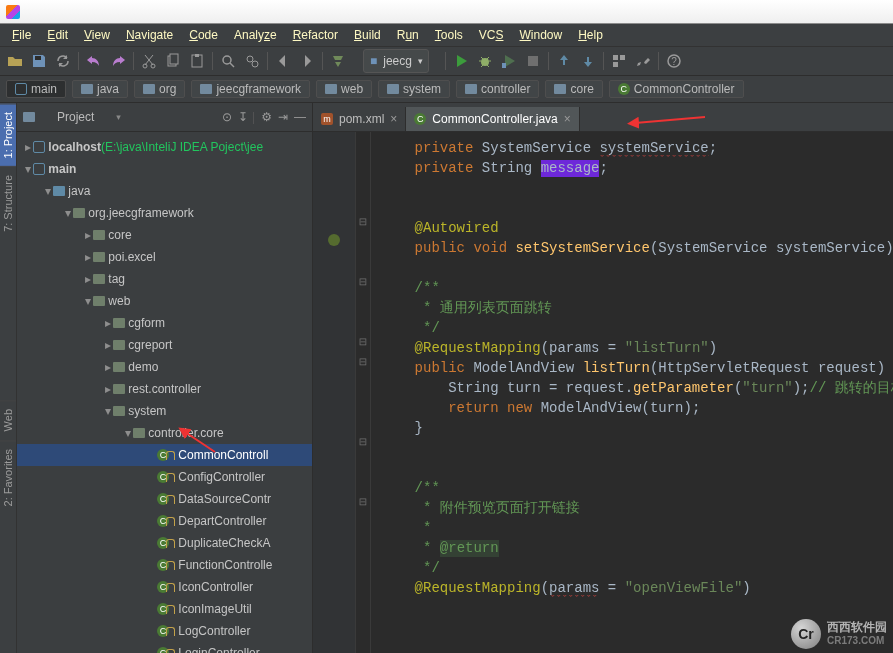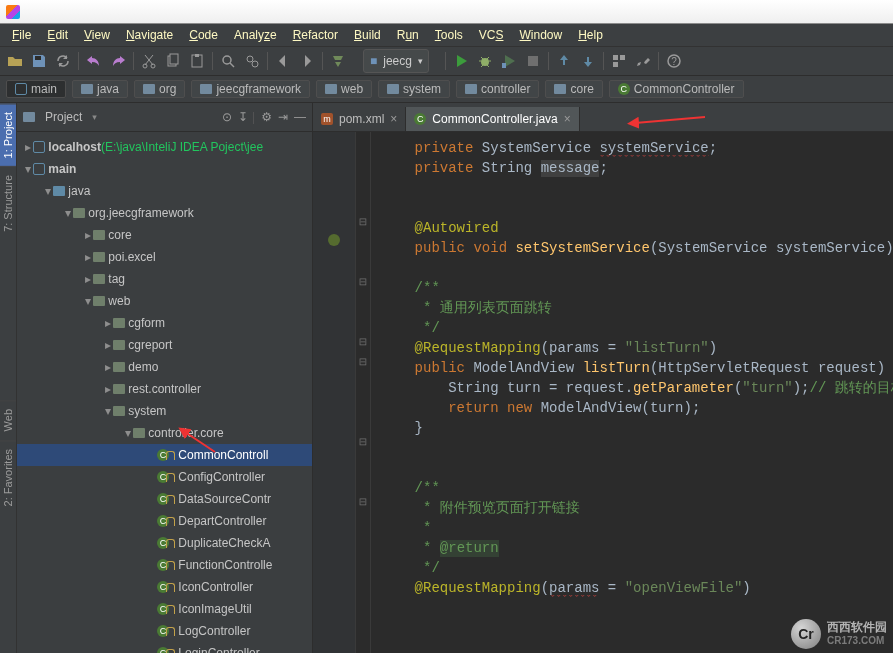--- a/index.html
+++ b/index.html
@@ -67,21 +67,21 @@
 
 
 .main{display:flex;height:calc(653px - 23px - 22px - 28px - 26px)}
 .left-rail{width:20px;background:#3c3f41;border-right:1px solid #323232}
 .rail-tab{writing-mode:vertical-rl;transform:rotate(180deg);
   font-size:11px;color:#9c9c9c;padding:8px 2px;border-bottom:1px solid #444}
 .sidebar{flex:0 0 295px;display:flex;flex-direction:column;
   border-right:1px solid #2d2d2d;background:#3b3e40}
 .side-head{height:28px;background:#3c3f41;border-bottom:1px solid #2d2d2d;
   display:flex;align-items:center;padding:0 6px;gap:6px}
-.side-head .ttl{flex:1;display:flex;align-items:center;gap:10px}
+.side-head .ttl{flex:1;display:flex;align-items:center;gap:22px}
 .side-head .act{color:#9a9a9a}
 .tree{flex:1;overflow:hidden;padding:4px 0}
 .trow{display:flex;align-items:center;height:22px;white-space:nowrap;color:#c6c6c6}
 .trow.sel{background:#2e4a78;color:#fff}
 .disclosure{width:10px;display:inline-block;text-align:center;color:#8e8e8e}
 .ic-pkg{width:12px;height:10px;background:#6f7f6b;border-radius:1px}
 .ic-java{width:12px;height:12px;border-radius:50%;background:#4a7a34;color:#fff;
   font-size:9px;line-height:12px;text-align:center}
 .lock{width:7px;height:8px;border:1px solid #c3a24a;border-bottom:none;
   border-radius:3px 3px 0 0;display:inline-block;margin-left:-3px}
@@ -109,21 +109,21 @@
 .mth{color:#ffc66d}
 .str{color:#6a8759}
 .cmt{color:#629755;font-style:normal}
 .ann{color:#bbb529}
 .wav{background-image:
   linear-gradient(45deg,transparent 65%,#bc3f3c 80%,transparent 90%),
   linear-gradient(135deg,transparent 5%,#bc3f3c 15%,transparent 25%);
   background-size:6px 2px;background-repeat:repeat-x;background-position:bottom;
   padding-bottom:1px}
 .hl{background:#344134}
-.hl2{background:#404040}
+.hl2{background:#6d28d9}
 
 
 .arrow{position:absolute;pointer-events:none}
 .arrow svg{overflow:visible}
 
 
 .watermark{position:absolute;right:6px;bottom:4px;
   display:flex;align-items:center;gap:6px;color:#9b9b9b;font-weight:bold;
   opacity:.85;font-family:"Arial",sans-serif}
 .watermark .ball{width:30px;height:30px;border-radius:50%;

